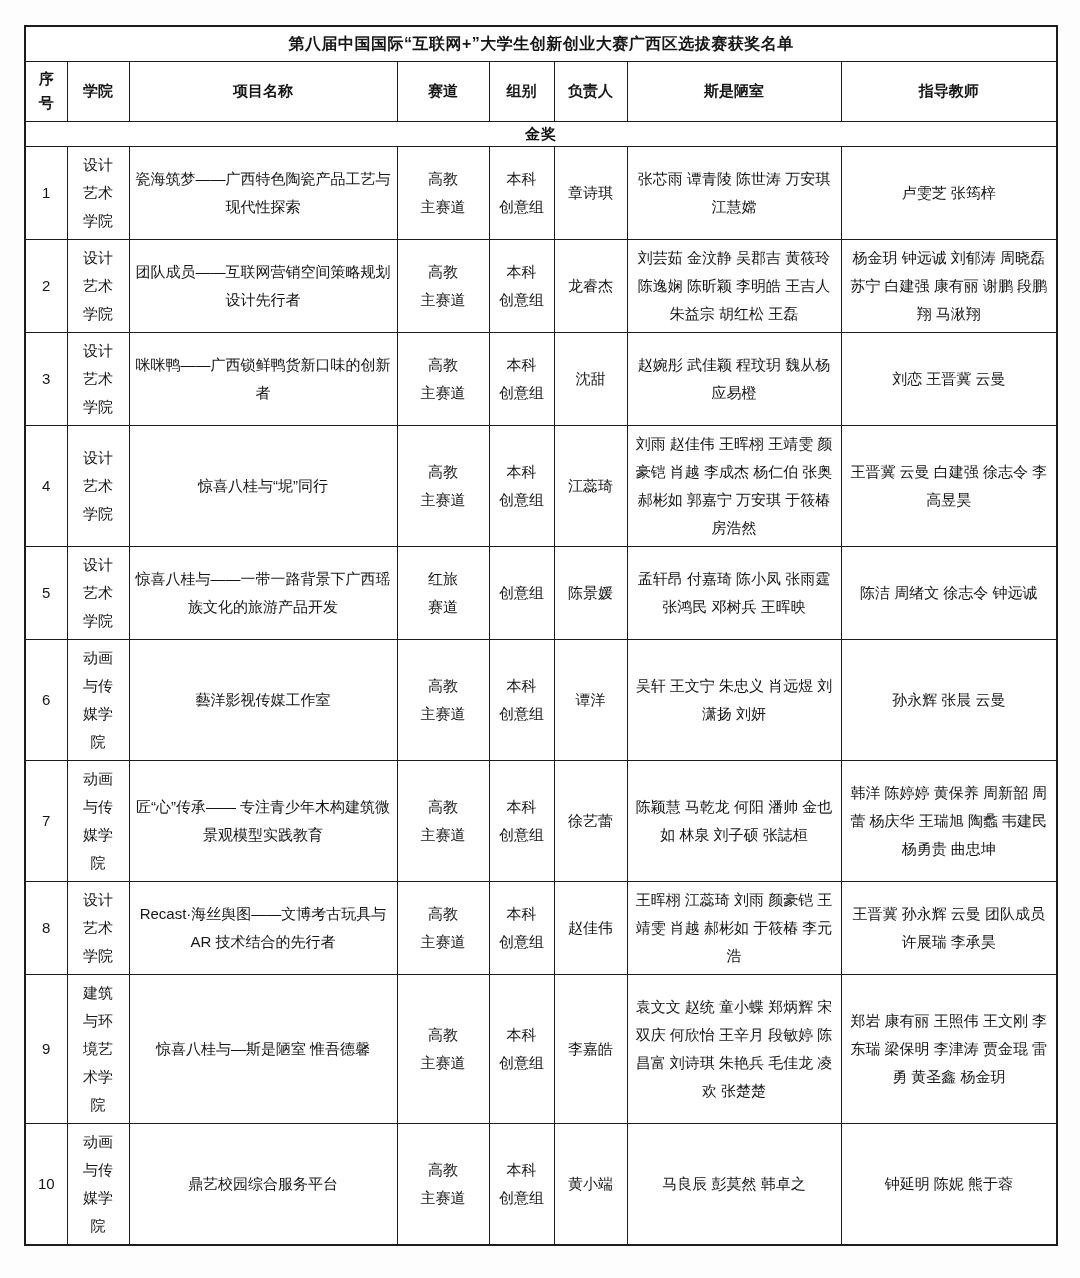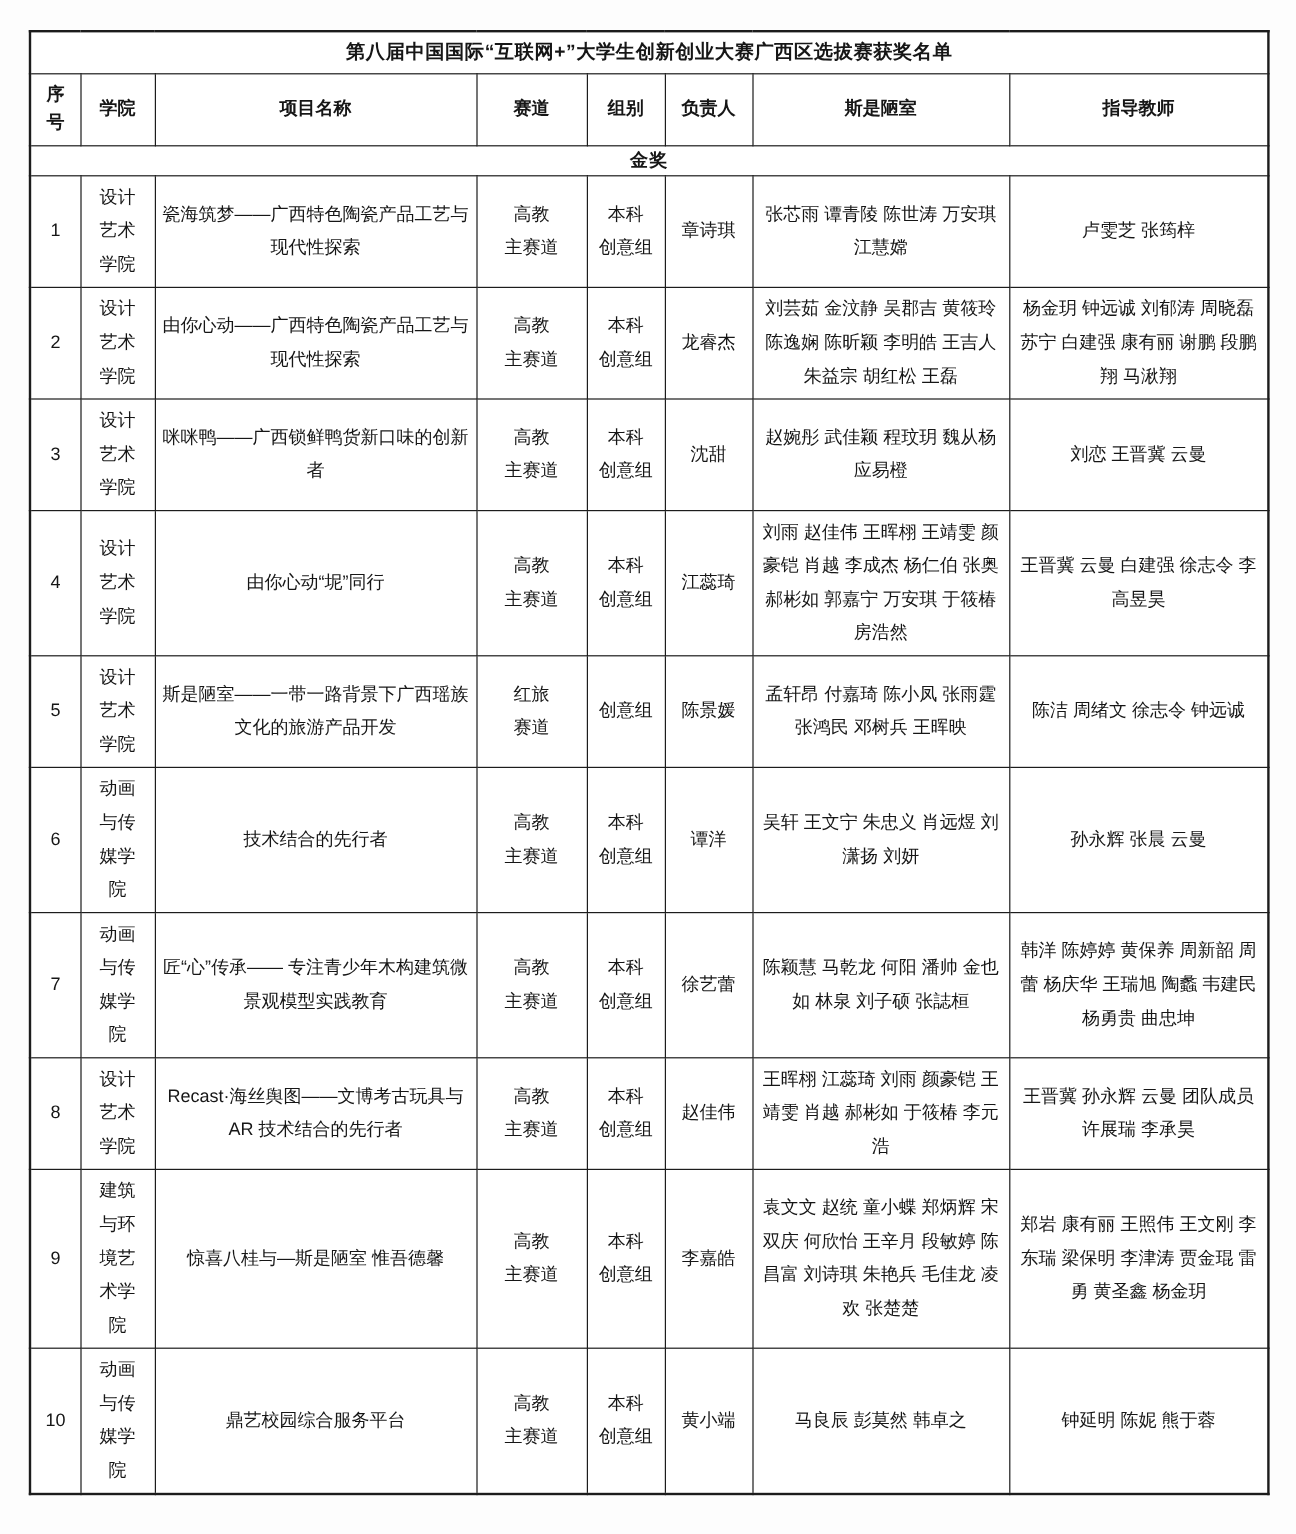--- a/index.html
+++ b/index.html
@@ -111,21 +111,21 @@
 创意组</td>
           <td class="cell cell-leader">章诗琪</td>
           <td class="cell cell-members">张芯雨 谭青陵 陈世涛 万安琪 江慧嫦</td>
           <td class="cell cell-advisors">卢雯芝 张筠梓</td>
         </tr>
         <tr>
           <td class="cell cell-no">2</td>
           <td class="cell cell-college">设计
 艺术
 学院</td>
-          <td class="cell cell-project">由你心动——广西特色陶瓷产品工艺与现代性探索</td>
+          <td class="cell cell-project">团队成员——互联网营销空间策略规划设计先行者</td>
           <td class="cell cell-track">高教
 主赛道</td>
           <td class="cell cell-group">本科
 创意组</td>
           <td class="cell cell-leader">龙睿杰</td>
           <td class="cell cell-members">刘芸茹 金汶静 吴郡吉 黄筱玲 陈逸娴 陈昕颖 李明皓 王吉人 朱益宗 胡红松 王磊</td>
           <td class="cell cell-advisors">杨金玥 钟远诚 刘郁涛 周晓磊 苏宁 白建强 康有丽 谢鹏 段鹏翔 马湫翔</td>
         </tr>
         <tr>
           <td class="cell cell-no">3</td>
@@ -139,49 +139,49 @@
 创意组</td>
           <td class="cell cell-leader">沈甜</td>
           <td class="cell cell-members">赵婉彤 武佳颖 程玟玥 魏从杨 应易橙</td>
           <td class="cell cell-advisors">刘恋 王晋冀 云曼</td>
         </tr>
         <tr>
           <td class="cell cell-no">4</td>
           <td class="cell cell-college">设计
 艺术
 学院</td>
-          <td class="cell cell-project">由你心动“坭”同行</td>
+          <td class="cell cell-project">惊喜八桂与“坭”同行</td>
           <td class="cell cell-track">高教
 主赛道</td>
           <td class="cell cell-group">本科
 创意组</td>
           <td class="cell cell-leader">江蕊琦</td>
           <td class="cell cell-members">刘雨 赵佳伟 王晖栩 王靖雯 颜豪铠 肖越 李成杰 杨仁伯 张奥 郝彬如 郭嘉宁 万安琪 于筱椿 房浩然</td>
           <td class="cell cell-advisors">王晋冀 云曼 白建强 徐志令 李高昱昊</td>
         </tr>
         <tr>
           <td class="cell cell-no">5</td>
           <td class="cell cell-college">设计
 艺术
 学院</td>
-          <td class="cell cell-project">斯是陋室——一带一路背景下广西瑶族文化的旅游产品开发</td>
+          <td class="cell cell-project">惊喜八桂与——一带一路背景下广西瑶族文化的旅游产品开发</td>
           <td class="cell cell-track">红旅
 赛道</td>
           <td class="cell cell-group">创意组</td>
           <td class="cell cell-leader">陈景媛</td>
           <td class="cell cell-members">孟轩昂 付嘉琦 陈小凤 张雨霆 张鸿民 邓树兵 王晖映</td>
           <td class="cell cell-advisors">陈洁 周绪文 徐志令 钟远诚</td>
         </tr>
         <tr>
           <td class="cell cell-no">6</td>
           <td class="cell cell-college">动画
 与传
 媒学
 院</td>
-          <td class="cell cell-project">技术结合的先行者</td>
+          <td class="cell cell-project">藝洋影视传媒工作室</td>
           <td class="cell cell-track">高教
 主赛道</td>
           <td class="cell cell-group">本科
 创意组</td>
           <td class="cell cell-leader">谭洋</td>
           <td class="cell cell-members">吴轩 王文宁 朱忠义 肖远煜 刘潇扬 刘妍</td>
           <td class="cell cell-advisors">孙永辉 张晨 云曼</td>
         </tr>
         <tr>
           <td class="cell cell-no">7</td>

